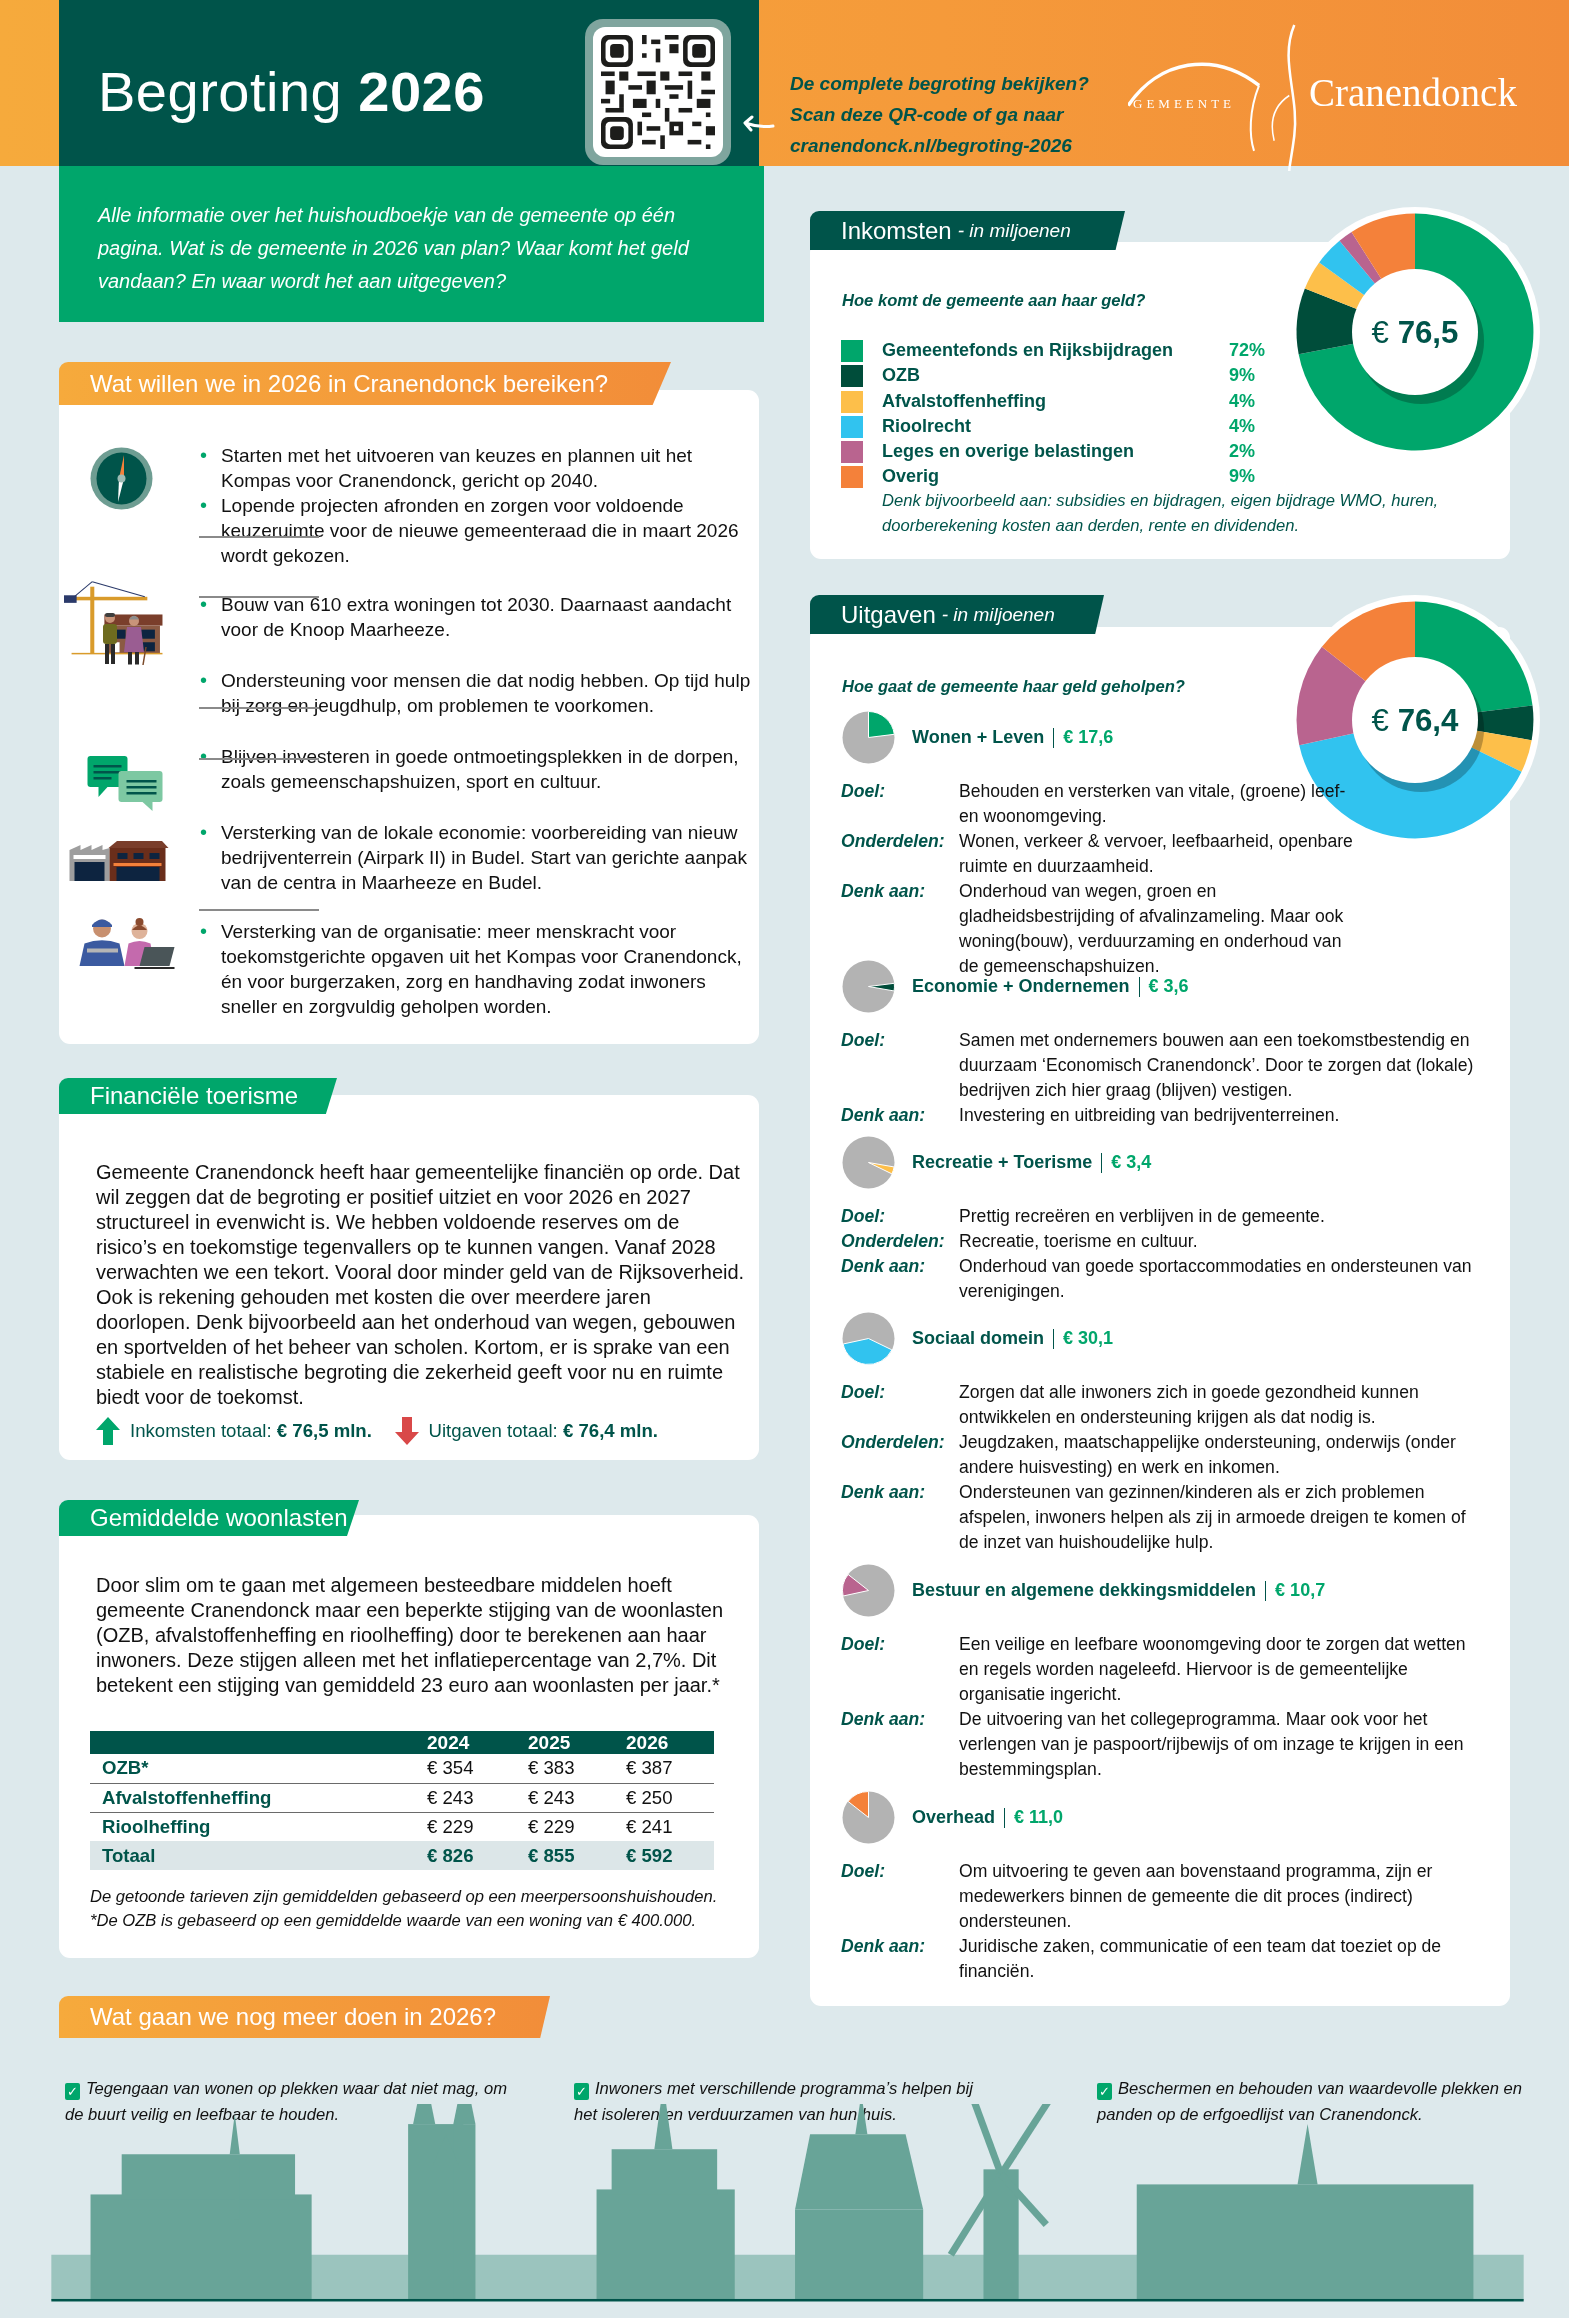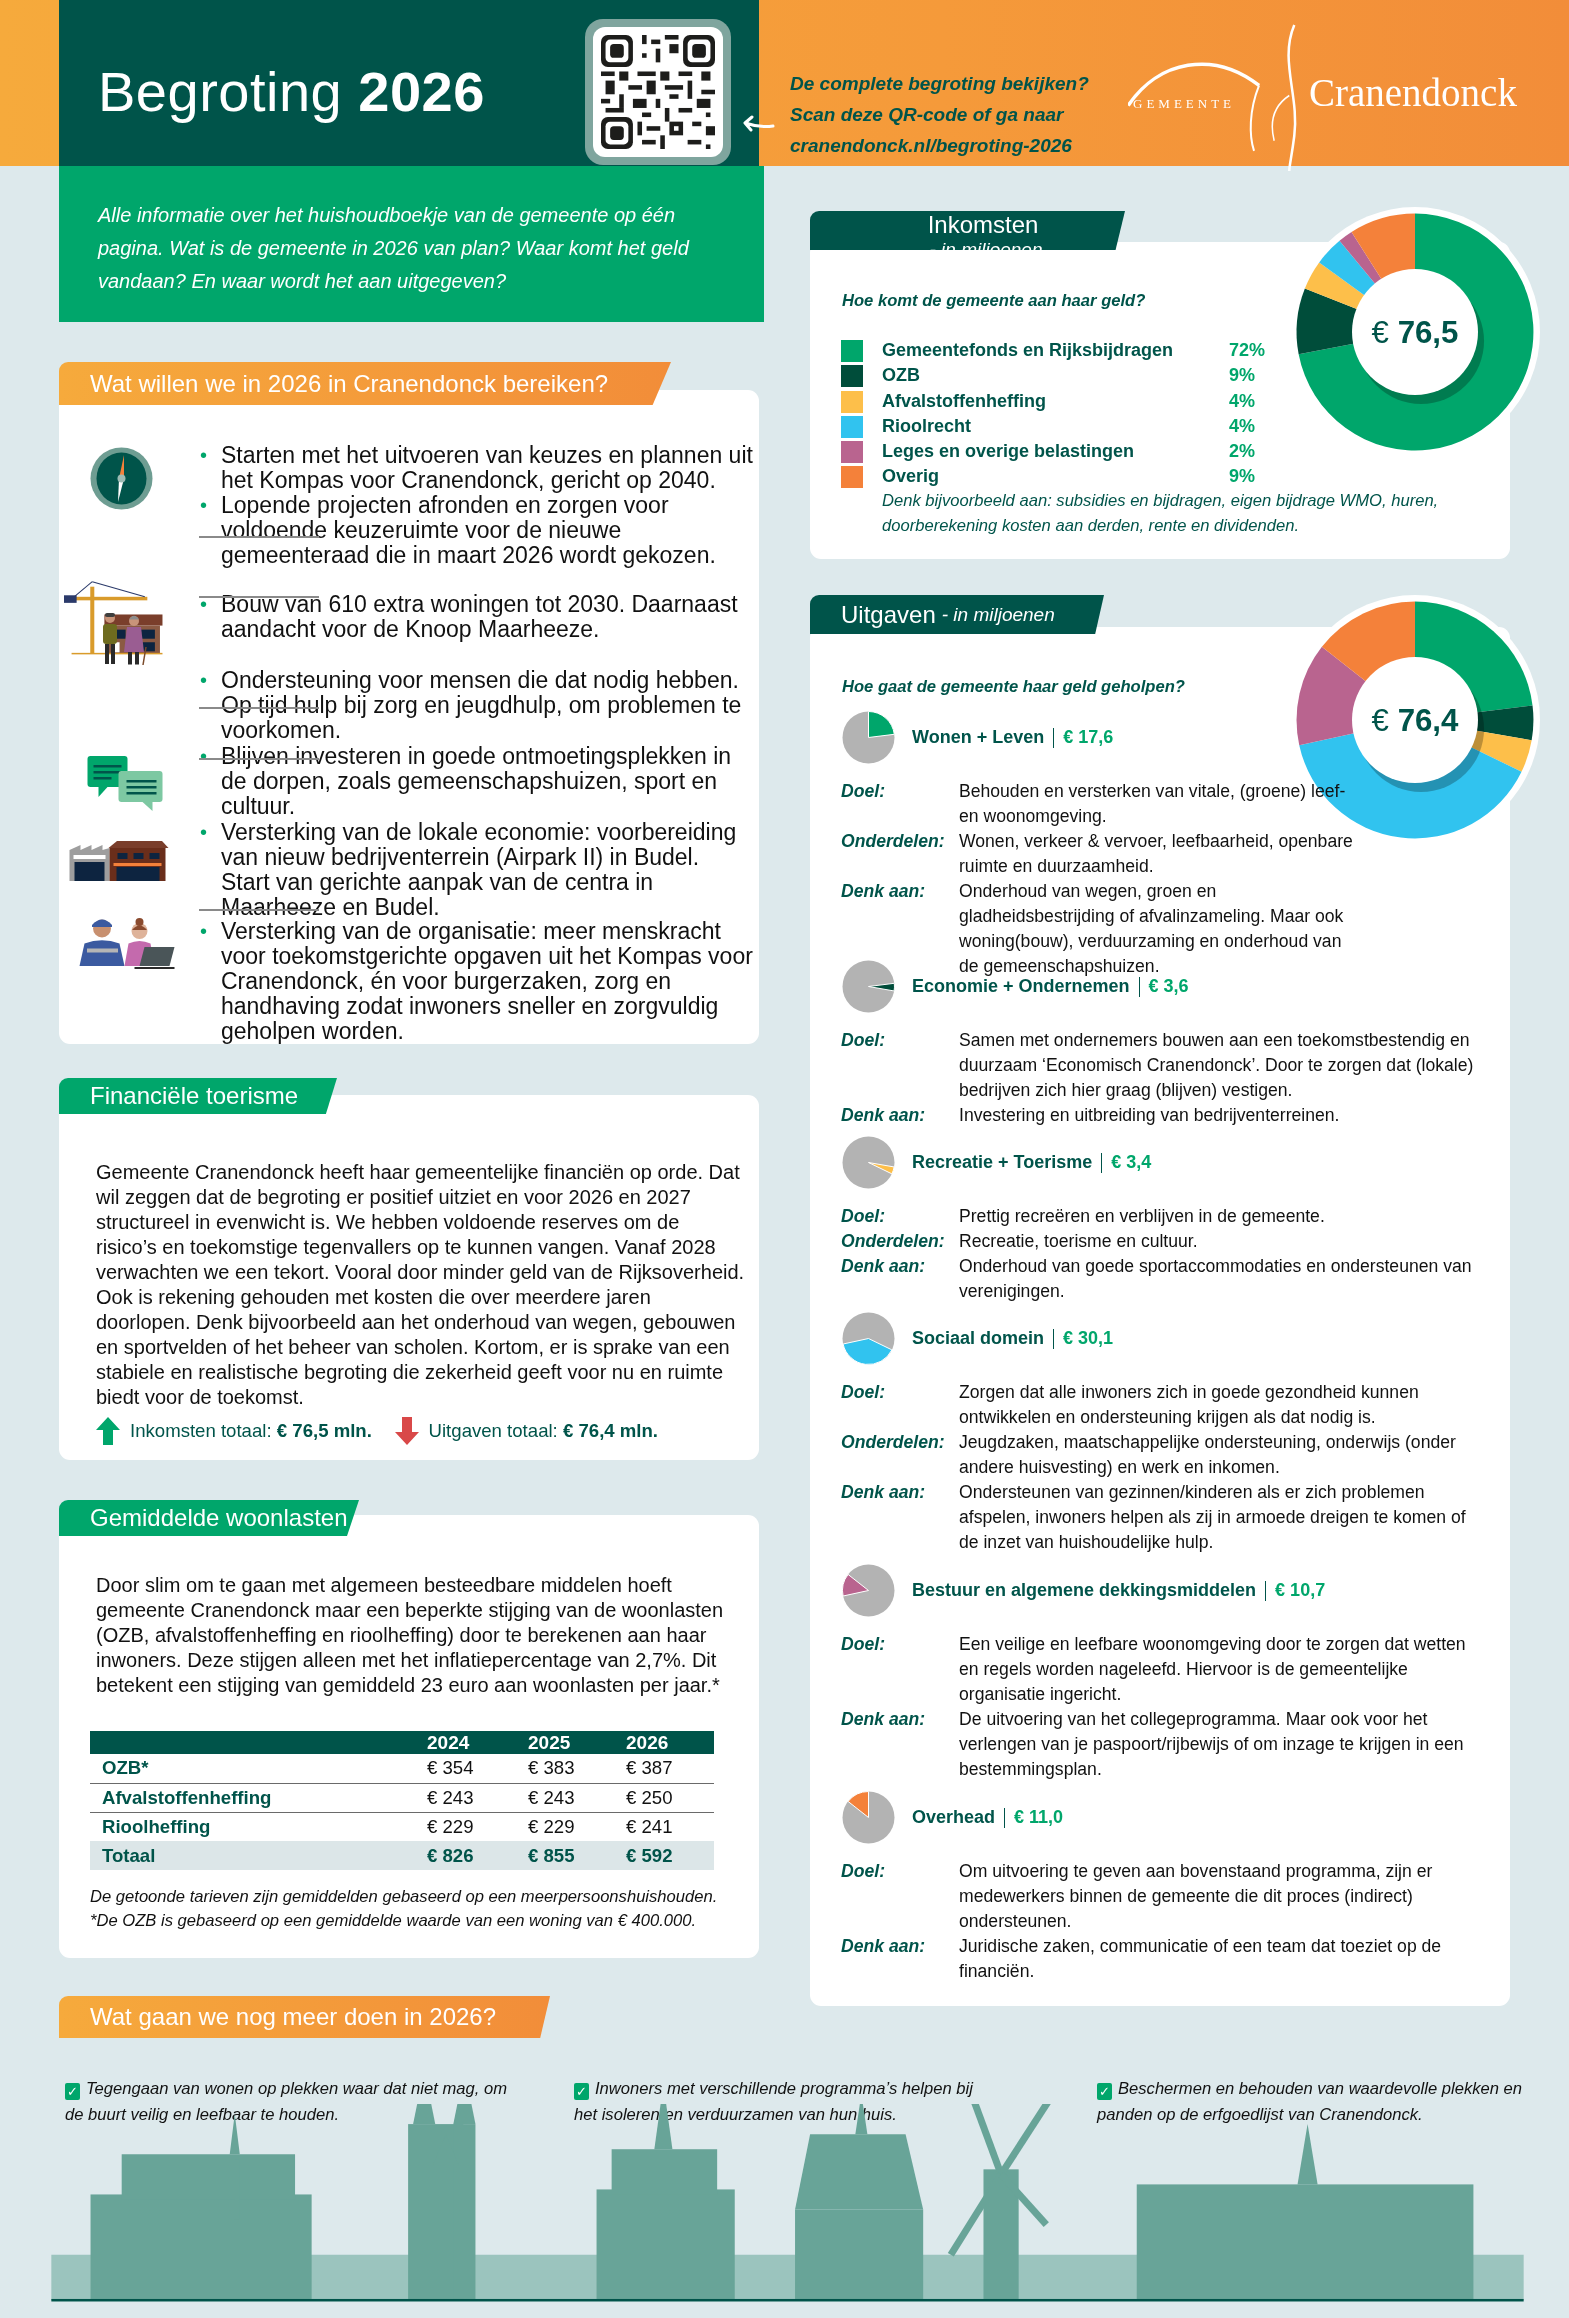--- a/index.html
+++ b/index.html
@@ -35,21 +35,21 @@
   .card { background: #fff; border-radius: 11px; }
   .tab { color: #fff; font-size: 24px; padding-left: 31px; display: flex; align-items: center; }
   .tab-orange { background: linear-gradient(90deg, #f6aa3c, #f28d39); }
   .tab-green { background: #00a66b; }
   .tab-dark { background: #00544a; }
   .tab i { font-size: 19px; font-weight: 400; margin-left: 6px; }
 
   
   .goal-row { position: absolute; left: 59px; width: 700px; }
   .goal-icon { position: absolute; left: 10px; width: 116px; }
-  .goal-text { position: absolute; left: 141px; width: 554px; font-size: 23px; line-height: 25px; color: #111; }
+  .goal-text { position: absolute; left: 141px; width: 554px; font-size: 19px; line-height: 25px; color: #111; }
   .goal-text li { list-style: none; position: relative; padding-left: 21px; }
   .goal-text li::before { content: "•"; color: #00a66b; position: absolute; left: 0; top: 0; font-size: 20px; }
   .sep { position: absolute; left: 199px; width: 120px; height: 1.5px; background: #8a8a8a; }
 
   .body-text { font-size: 20px; line-height: 25px; color: #111; }
   .totals { font-size: 18.6px; color: #00544a; display: flex; align-items: center; }
   .totals b { font-weight: 700; }
 
   table.woon { border-collapse: collapse; width: 624px; font-size: 18.6px; }
   table.woon th { background: #00544a; color: #fff; text-align: left; height: 23px; font-size: 19px; padding: 0 0 0 0; }
@@ -343,21 +343,21 @@
       <td>€ 592</td>
     </tr>
   </tbody>
 </table>
 <div class="abs foot" style="left:90px; top:1885px; width:659px;">
   <div>De getoonde tarieven zijn gemiddelden gebaseerd op een meerpersoonshuishouden.</div>
   <div>*De OZB is gebaseerd op een gemiddelde waarde van een woning van € 400.000.</div>
 </div>
 
 <div class="abs card" style="left:810px; top:242px; width:700px; height:317px;"></div>
-<div class="abs tab tab-dark" style="left:810px; top:211px; width:315px; height:39px; clip-path: polygon(0 0, 100% 0, 97% 100%, 0 100%); border-top-left-radius:9px;flex-direction:column;">
+<div class="abs tab tab-dark" style="left:810px; top:211px; width:315px; height:39px; clip-path: polygon(0 0, 100% 0, 97% 100%, 0 100%); border-top-left-radius:9px;">
   <span>Inkomsten</span>
     <i>- in miljoenen</i>
 </div>
 <div class="abs q-sub" style="left:842px; top:291px;">Hoe komt de gemeente aan haar geld?</div>
 <div id="income-legend">
     <div class="legend-row" style="top: 338px;">
       <div class="legend-sw" style="background: rgb(0, 166, 107);"></div>
       <div class="legend-lbl">Gemeentefonds en Rijksbijdragen</div>
       <div class="legend-pct">72%</div>
     </div>

